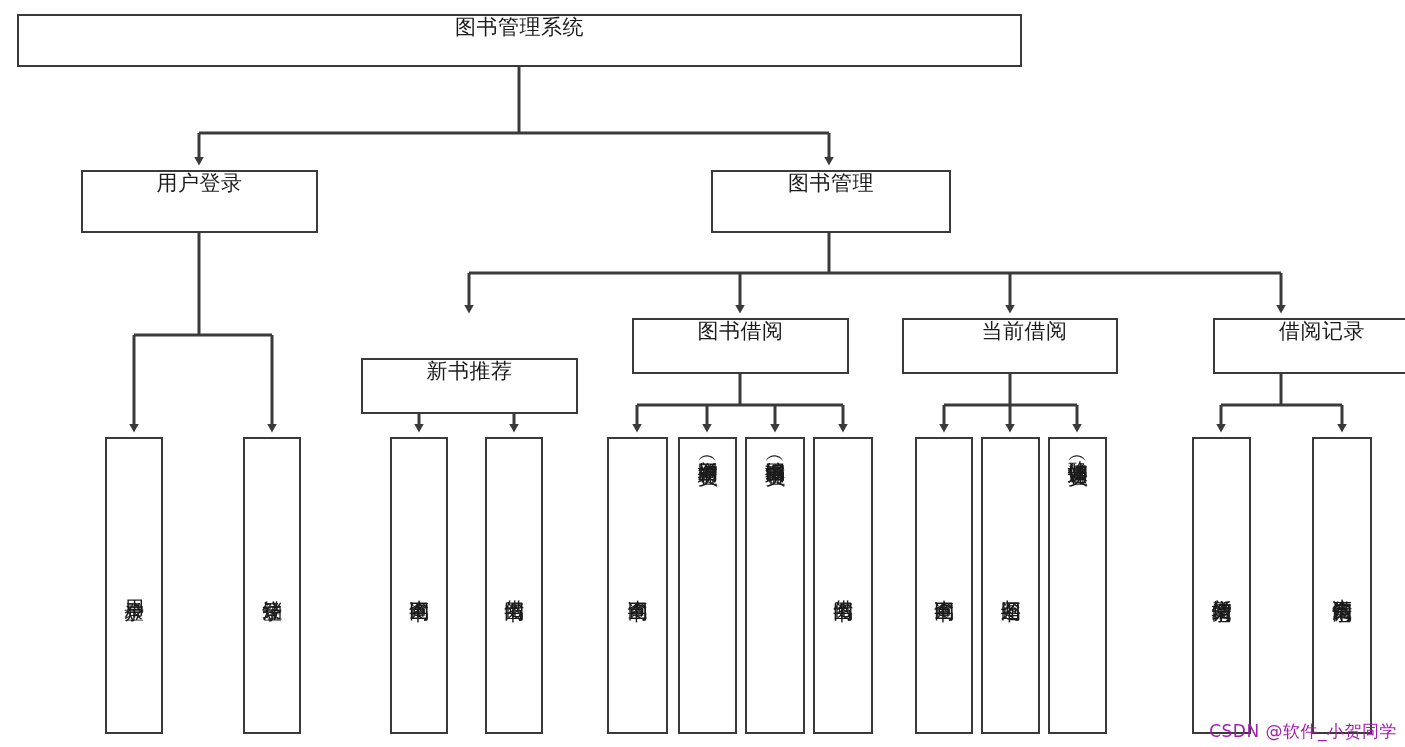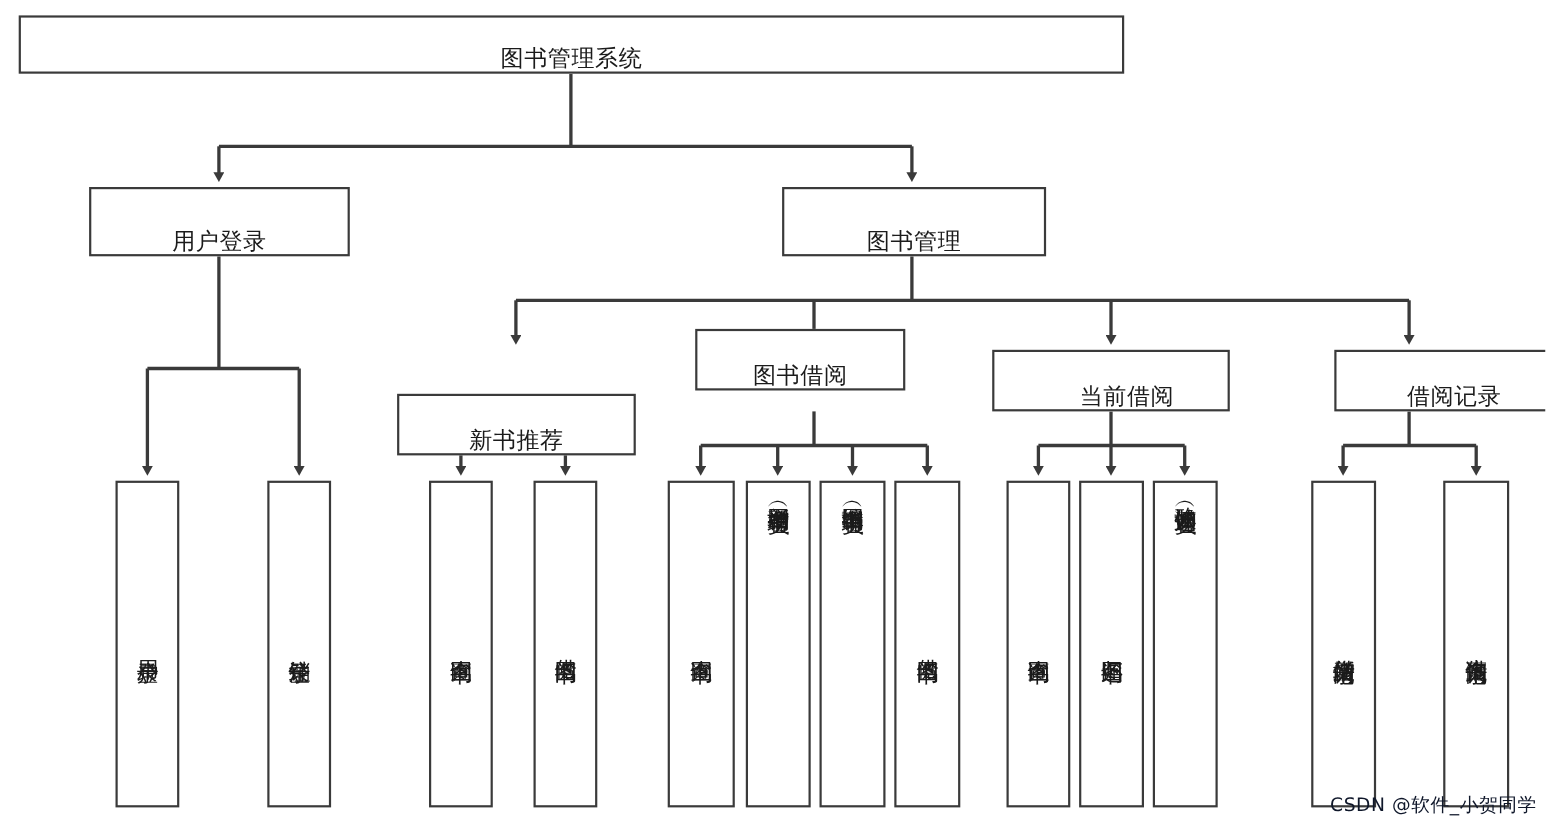--- a/index.html
+++ b/index.html
@@ -23,21 +23,21 @@
     top: 0;
     width: 1405px;
     height: 747px;
   }
   .node-box {
     position: absolute;
     box-sizing: border-box;
     background: #ffffff;
     border: 2px solid #3a3a3a;
     display: flex;
-    align-items: flex-end;
+    align-items: flex-start;
     justify-content: center;
   }
   .node-label-h {
     font-size: 21px;
     color: #1b1b1b;
     line-height: 1.1;
     white-space: nowrap;
     letter-spacing: 0.5px;
   }
   .node-label-v {
@@ -56,21 +56,21 @@
   }
   .leaf-box.center-v {
     align-items: center;
     padding-top: 0;
   }
   #watermark {
     position: absolute;
     right: 8px;
     bottom: 4px;
     font-size: 17px;
-    color: #0f172a;
+    color: #a21caf;
     white-space: nowrap;
     letter-spacing: 0.5px;
   }
 </style>
 </head>
 <body>
 
 <div id="canvas">
 
   <svg id="diagram-svg" viewBox="0 0 1405 747" xmlns="http://www.w3.org/2000/svg">
@@ -122,21 +122,21 @@
       </div>
       <div class="node-box" style="left: 81px; top: 170px; width: 237px; height: 63px;">
         <span class="node-label-h">用户登录</span>
       </div>
       <div class="node-box" style="left: 711px; top: 170px; width: 240px; height: 63px;">
         <span class="node-label-h">图书管理</span>
       </div>
       <div class="node-box" style="left: 361px; top: 318px; width: 217px; height: 56px; margin-top: 40px;">
         <span class="node-label-h">新书推荐</span>
       </div>
-      <div class="node-box" style="left: 632px; top: 299px; width: 191px; height: 56px;">
+      <div class="node-box" style="left: 632px; top: 318px; width: 217px; height: 56px;">
         <span class="node-label-h">图书借阅</span>
       </div>
       <div class="node-box" style="left: 902px; top: 318px; width: 216px; height: 56px; padding-left: 29px;">
         <span class="node-label-h">当前借阅</span>
       </div>
       <div class="node-box" style="left: 1172px; top: 318px; width: 218px; height: 56px; margin-left: 41px;">
         <span class="node-label-h">借阅记录</span>
       </div>
       <div class="node-box leaf-box center-v" style="left: 105px; top: 437px; width: 58px; height: 297px;">
         <span class="node-label-v">用户登录</span>

